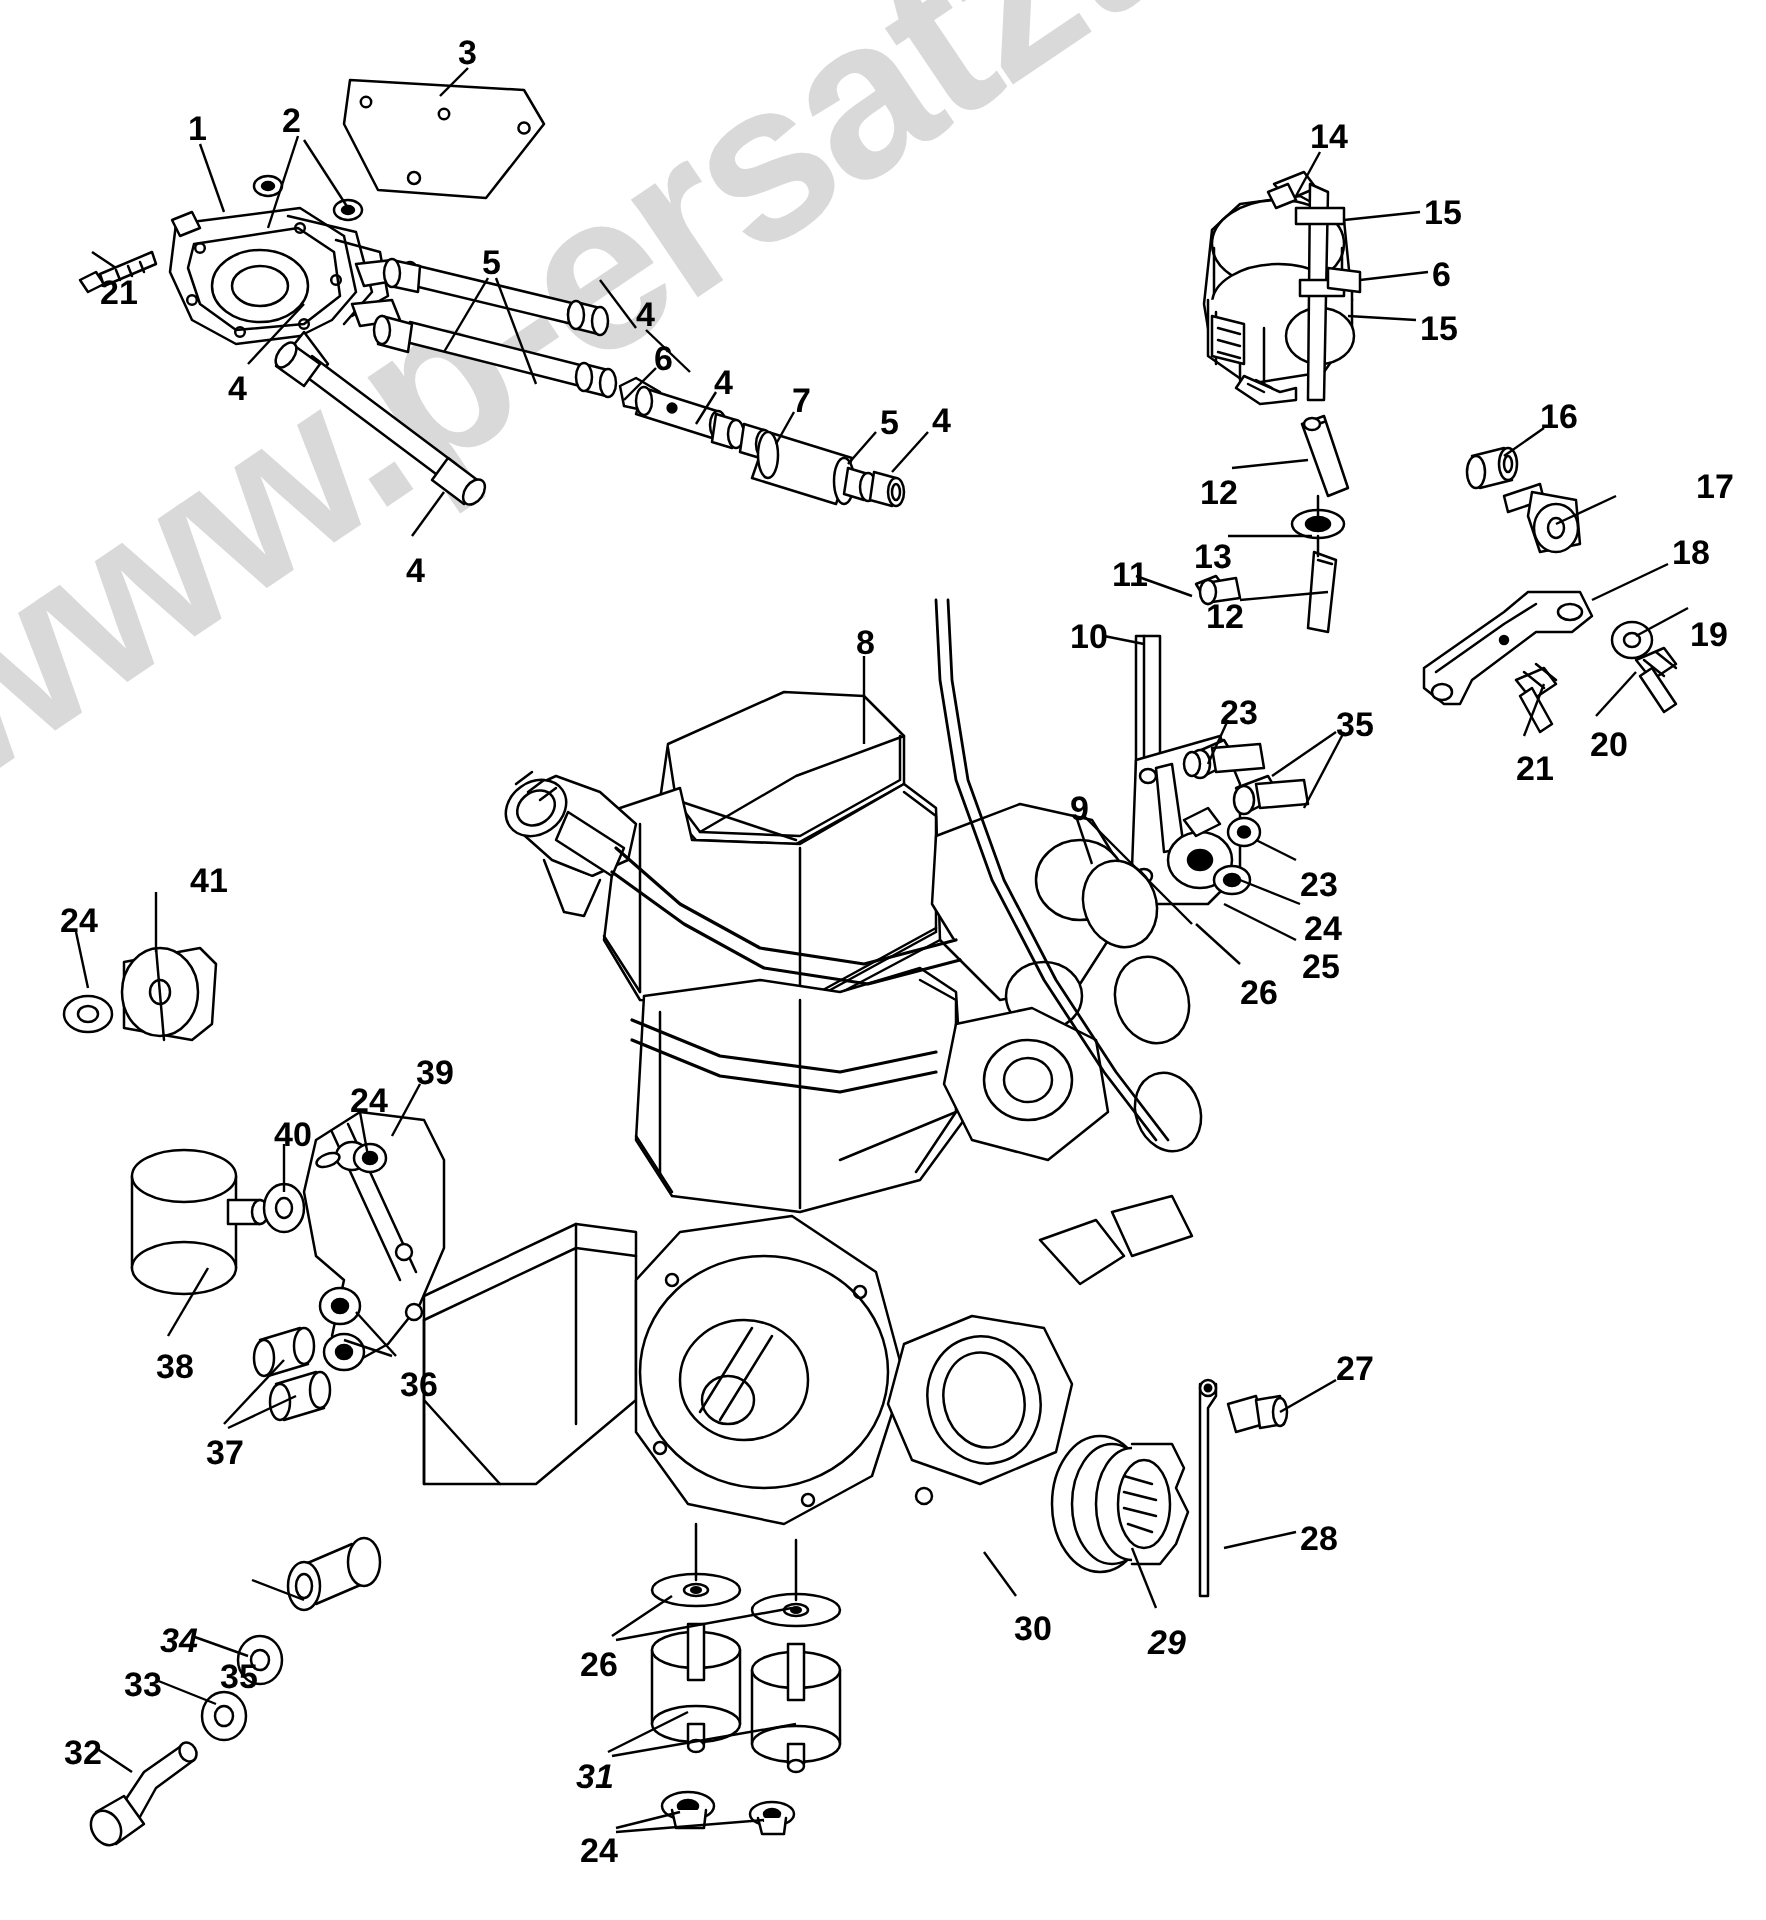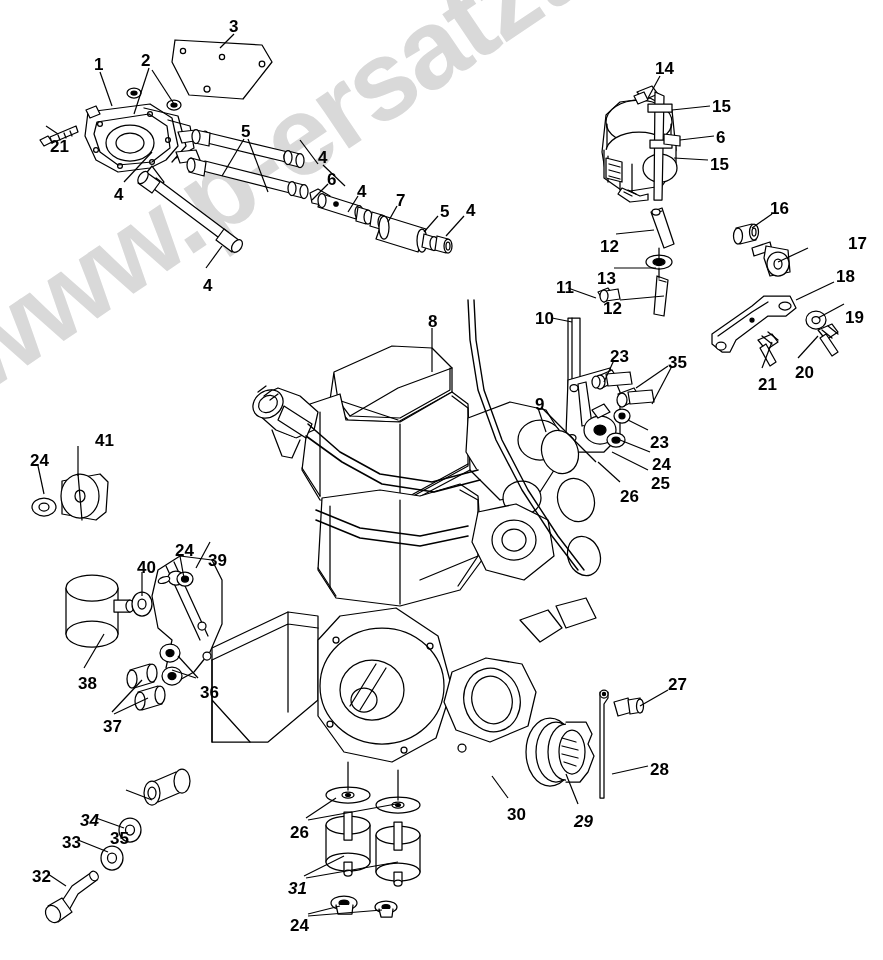--- a/index.html
+++ b/index.html
@@ -460,21 +460,21 @@
       <div class="cal" style="left: 758px; top: 376px;">21</div>
       <div class="cal" style="left: 610px; top: 348px;">23</div>
       <div class="cal" style="left: 668px; top: 354px;">35</div>
       <div class="cal" style="left: 535px; top: 396px;">9</div>
       <div class="cal" style="left: 650px; top: 434px;">23</div>
       <div class="cal" style="left: 652px; top: 456px;">24</div>
       <div class="cal" style="left: 651px; top: 475px;">25</div>
       <div class="cal" style="left: 620px; top: 488px;">26</div>
       <div class="cal" style="left: 30px; top: 452px;">24</div>
       <div class="cal" style="left: 57px; top: 432px; margin-left: 38px;">41</div>
-      <div class="cal" style="left: 208px; top: 528px; margin-top: 24px;">39</div>
+      <div class="cal" style="left: 208px; top: 528px;">39</div>
       <div class="cal" style="left: 175px; top: 542px;">24</div>
       <div class="cal" style="left: 137px; top: 559px;">40</div>
       <div class="cal" style="left: 78px; top: 675px;">38</div>
       <div class="cal" style="left: 200px; top: 684px;">36</div>
       <div class="cal" style="left: 103px; top: 718px;">37</div>
       <div class="cal" style="left: 110px; top: 784px; margin-top: 46px;">35</div>
       <div class="cal" style="left: 80px; top: 812px; font-style: italic;">34</div>
       <div class="cal" style="left: 62px; top: 834px;">33</div>
       <div class="cal" style="left: 32px; top: 868px;">32</div>
       <div class="cal" style="left: 290px; top: 824px;">26</div>

